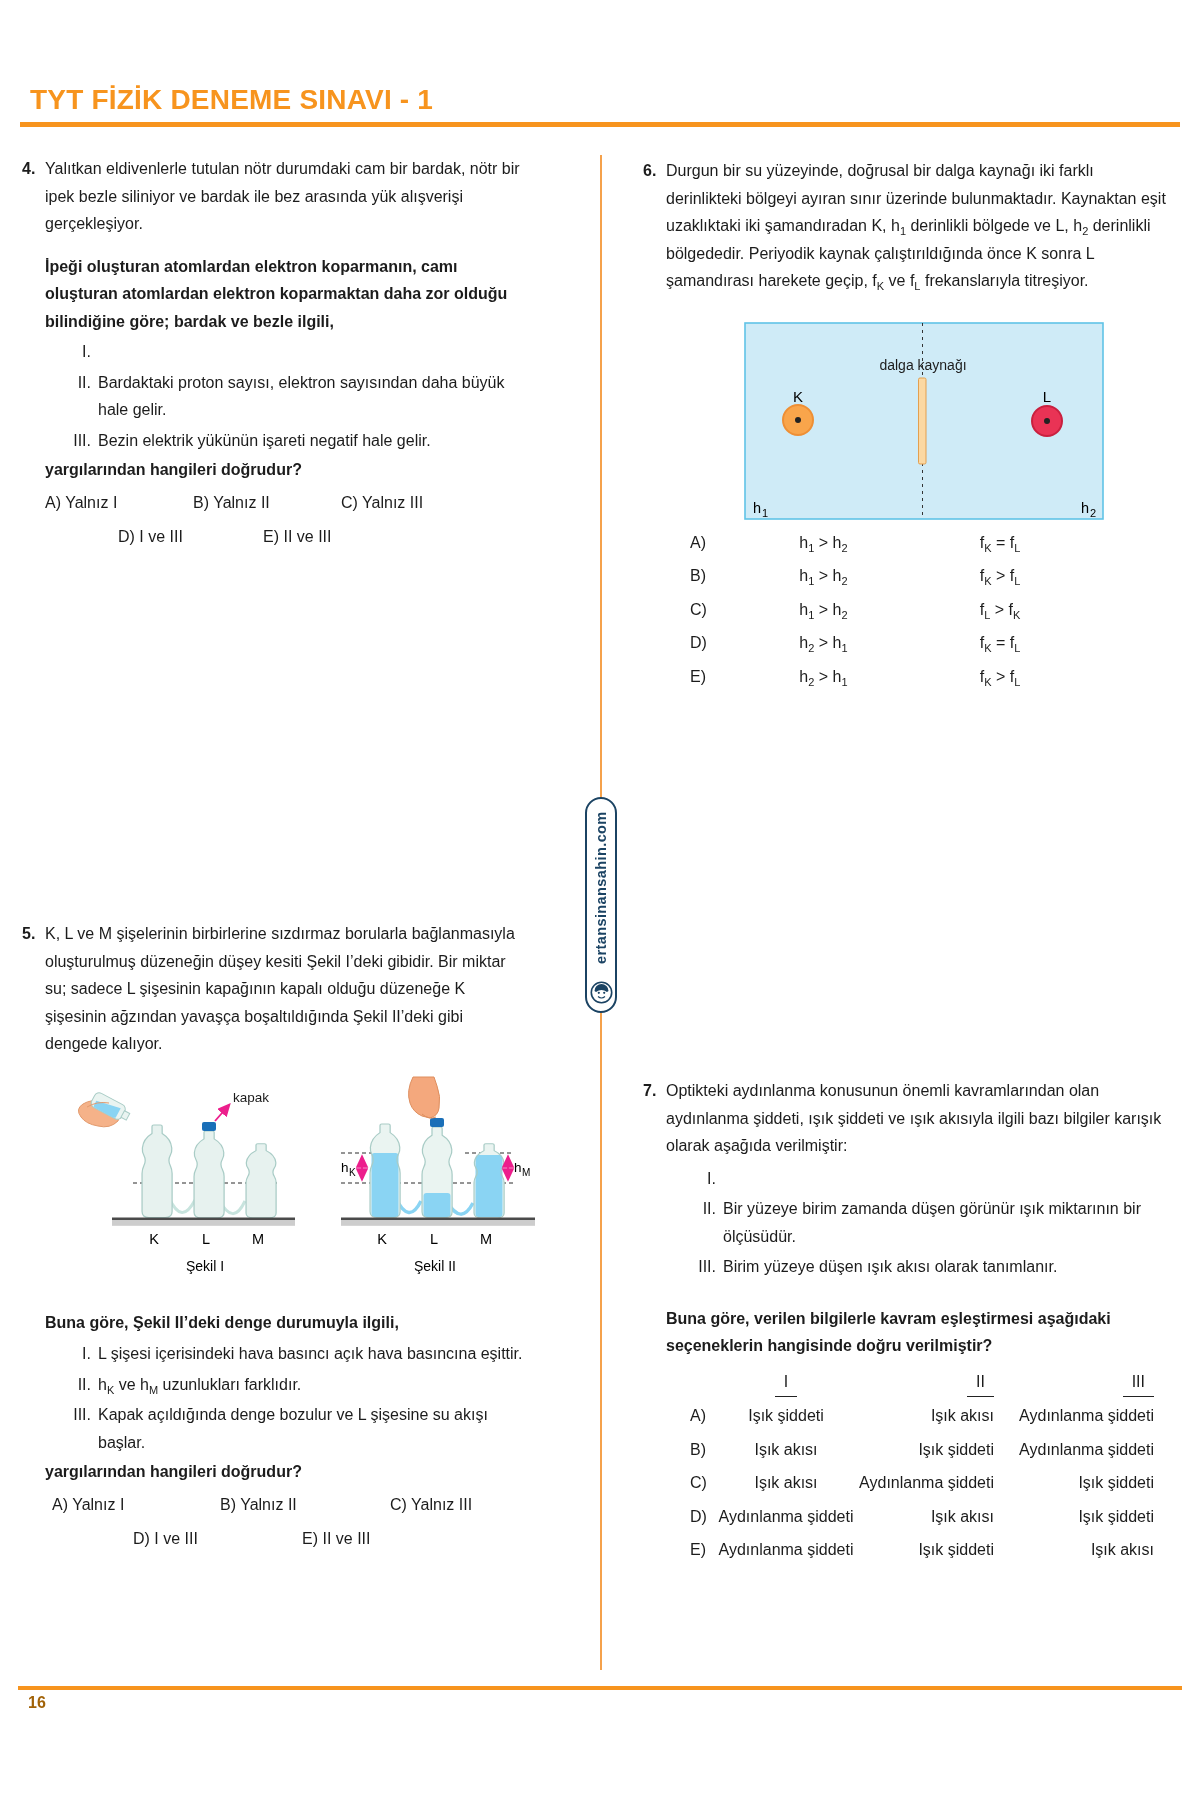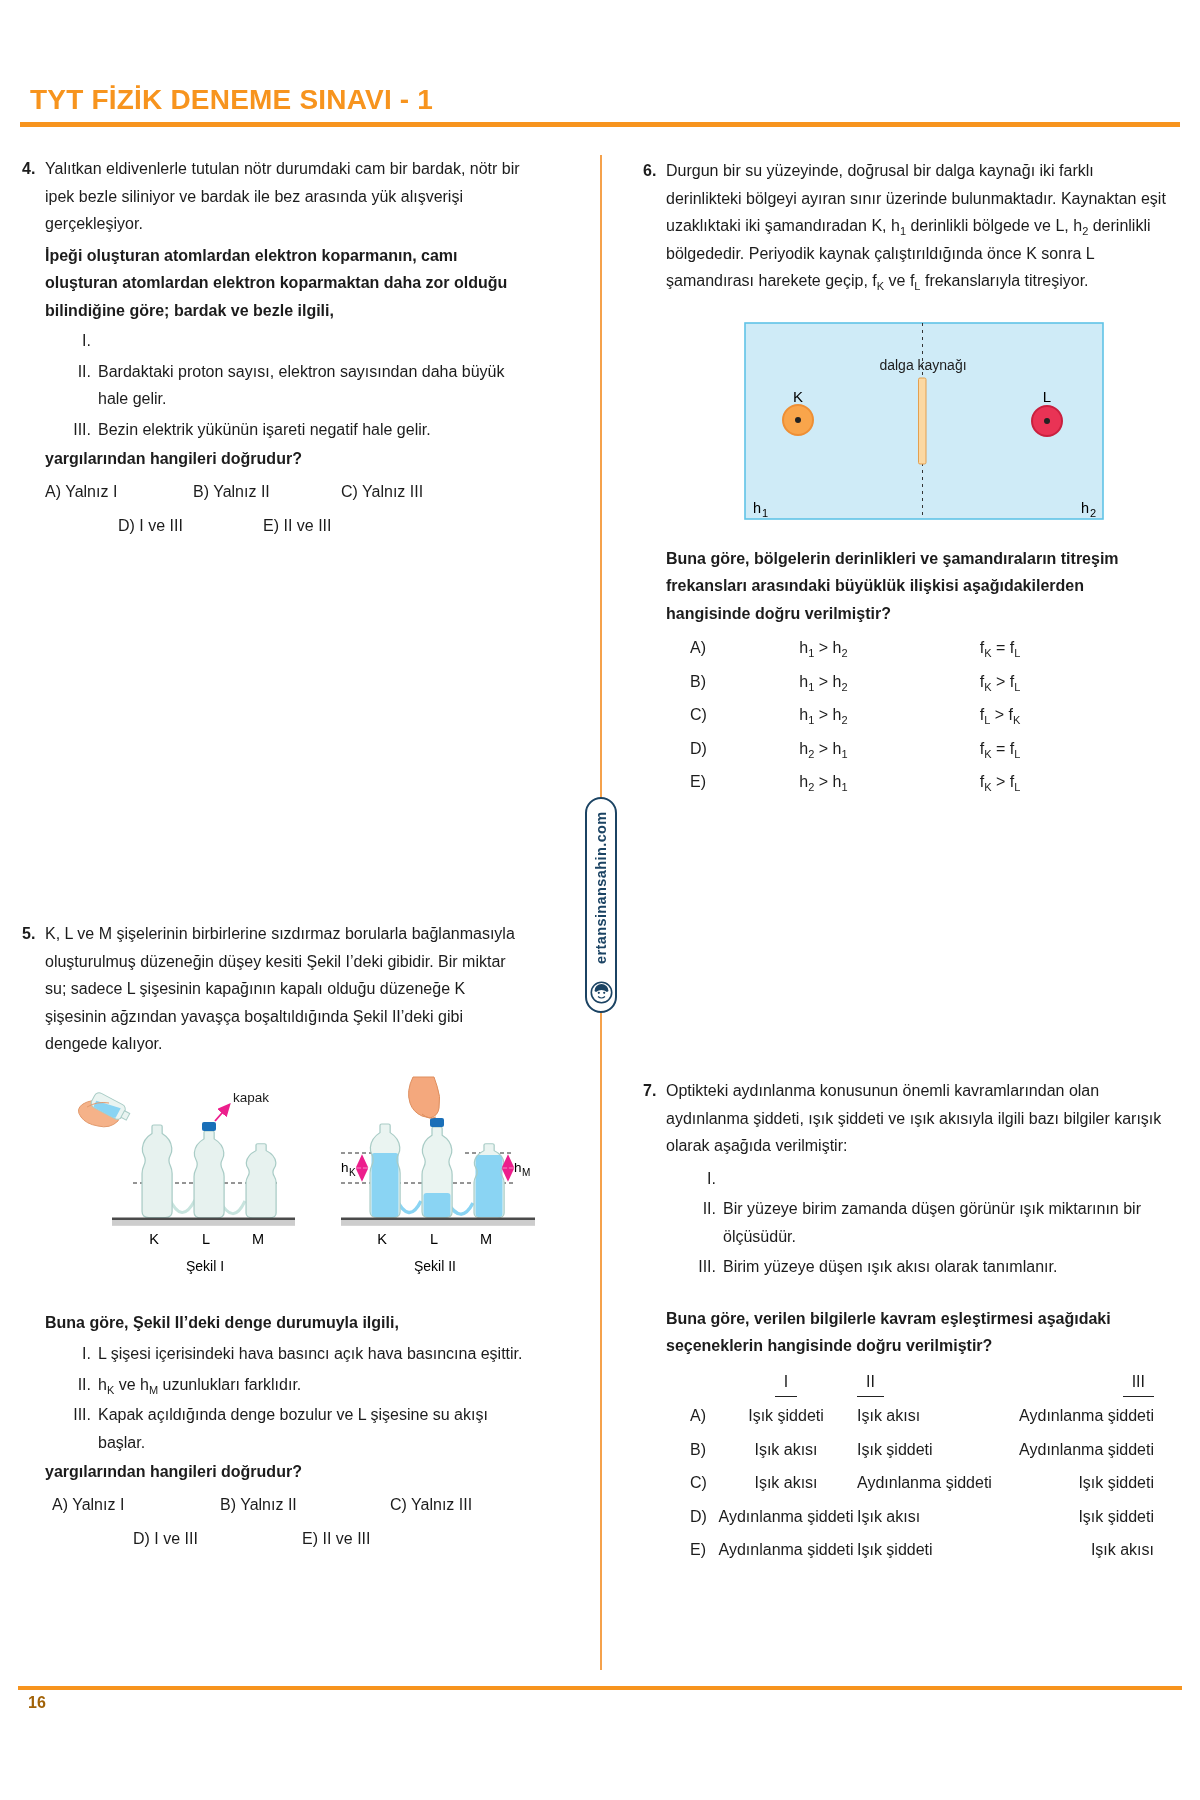--- a/index.html
+++ b/index.html
@@ -25,21 +25,21 @@
   .opts{position:relative;height:27.5px}
   .opts span{position:absolute;top:0;white-space:nowrap}
   sub{font-size:11px;line-height:0;vertical-align:-3.5px}
 
   .t6head,.t7head{position:relative;height:27.5px}
   .t6row,.t7row{position:relative;height:33.5px}
   .tletter{position:absolute;left:24px}
   .t6c1{position:absolute;left:70px;width:175px;text-align:center}
   .t6c2{position:absolute;left:254px;width:160px;text-align:center}
   .t7c1{position:absolute;left:45px;width:150px;text-align:center}
-  .t7c2{position:absolute;left:191px;width:148px;text-align:left}
+  .t7c2{position:absolute;left:180px;width:148px;text-align:right}
   .t7c3{position:absolute;left:322px;width:166px;text-align:right}
   .uline{display:inline-block;border-bottom:1.5px solid #222;padding:0 9px 1px 9px}
 
   .badge{position:absolute;left:585px;top:797px;width:32px;height:216px;background:#fff;
          border:2px solid #1B4363;border-radius:16px;z-index:3;display:flex;flex-direction:column;align-items:center}
   .badge-text{flex:1 1 auto;display:flex;align-items:center;justify-content:center;
               writing-mode:vertical-rl;transform:rotate(180deg);font-size:14.5px;font-weight:700;
               color:#1B4363;letter-spacing:.4px;padding-top:4px}
   .badge-logo{flex:0 0 auto;margin-bottom:3px}
   svg text{font-family:"Liberation Sans","DejaVu Sans",sans-serif}
@@ -48,21 +48,21 @@
 <body>
 
 <div class="hdr-title">TYT FİZİK DENEME SINAVI - 1</div>
 <div class="hdr-line"></div>
 <div class="divider"></div>
 
 <div class="q" id="q4" style="left:22px;top:155px;width:501px">
   <div class="qrow">
     <div class="qnum">4.</div>
     <div class="qbody" style="max-width:478px">
-      <p style="margin-bottom:4px">Yalıtkan eldivenlerle tutulan nötr durumdaki cam bir bardak, nötr bir ipek bezle siliniyor ve bardak ile bez arasında yük alışverişi gerçekleşiyor.</p>
+      <p style="margin-bottom:15px">Yalıtkan eldivenlerle tutulan nötr durumdaki cam bir bardak, nötr bir ipek bezle siliniyor ve bardak ile bez arasında yük alışverişi gerçekleşiyor.</p>
       <p class="bold">İpeği oluşturan atomlardan elektron koparmanın, camı oluşturan atomlardan elektron koparmaktan daha zor olduğu bilindiğine göre; bardak ve bezle ilgili,</p>
       <div class="item">
         <span class="ilabel">I.</span>
       </div>
       <div class="item">
         <span class="ilabel">II.</span>
         <span class="itext">Bardaktaki proton sayısı, elektron sayısından daha büyük hale gelir.</span>
       </div>
       <div class="item">
         <span class="ilabel">III.</span>
@@ -204,21 +204,20 @@
         <text x="54" y="84" font-size="15" text-anchor="middle">K</text>
         <circle cx="303" cy="103" r="15" fill="#E93355" stroke="#C9203F" stroke-width="2"></circle>
         <circle cx="303" cy="103" r="3" fill="#222"></circle>
         <text x="303" y="84" font-size="15" text-anchor="middle">L</text>
         <text x="9" y="195" font-size="14.5">h</text>
         <text x="18" y="199" font-size="11">1</text>
         <text x="337" y="195" font-size="14.5">h</text>
         <text x="346" y="199" font-size="11">2</text>
       </svg>
 
-      <p class="bold" style="margin-top:23px">Buna göre, bölgelerin derinlikleri ve şamandıraların titreşim frekansları arasındaki büyüklük ilişkisi aşağıdakilerden hangisinde doğru verilmiştir?</p>
 
       <div id="q6-rows" style="margin-top:7px">
           <div class="t6row">
             <span class="tletter">A)</span>
             <span class="t6c1">h<sub>1</sub> &gt; h<sub>2</sub></span>
             <span class="t6c2">f<sub>K</sub> = f<sub>L</sub></span>
           </div>
           <div class="t6row">
             <span class="tletter">B)</span>
             <span class="t6c1">h<sub>1</sub> &gt; h<sub>2</sub></span>

